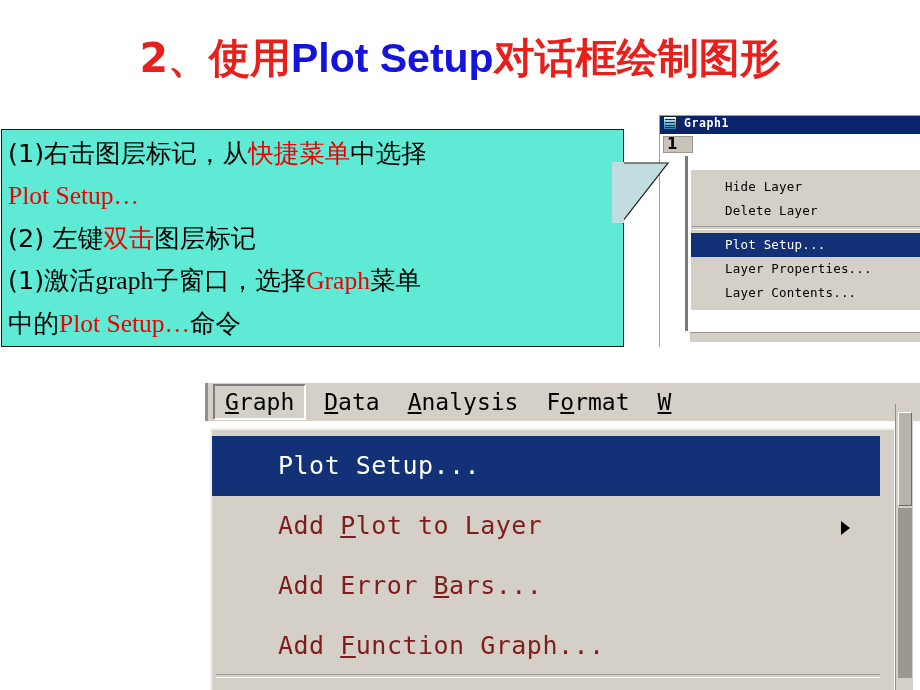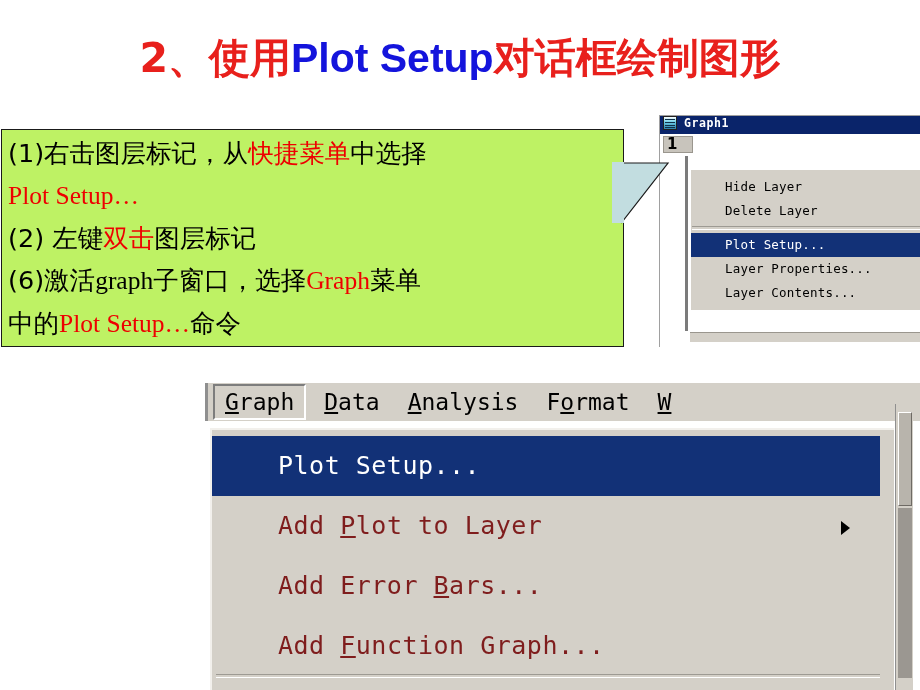--- a/index.html
+++ b/index.html
@@ -37,21 +37,21 @@
     font-family: "Liberation Sans", sans-serif;
   }
 
   
   #callout {
     position: absolute;
     left: 1px;
     top: 129px;
     width: 623px;
     height: 218px;
-    background: #bef264;
+    background: #5eead4;
     border: 1px solid #1a1a1a;
     box-sizing: border-box;
     z-index: 5;
   }
   #callout-tail {
     position: absolute;
     left: 612px;
     top: 150px;
     width: 70px;
     height: 85px;
@@ -384,20 +384,20 @@
     <div class="ctx-item selected">Plot Setup...</div>
     <div class="ctx-item">Layer Properties...</div>
     <div class="ctx-item">Layer Contents...</div>
   </div>
 
 <div id="callout">
   <div id="callout-text">
       <div class="line"><span>(1)右击图层标记，从</span><span class="red">快捷菜单</span><span>中选择</span></div>
       <div class="line"><span class="red lat">Plot Setup…</span></div>
       <div class="line"><span>(2) 左键</span><span class="red">双击</span><span>图层标记</span></div>
-      <div class="line"><span>(6)激活</span><span class="lat">graph</span><span>子窗口，选择</span><span class="red lat">Graph</span><span>菜单</span></div>
+      <div class="line"><span>(1)激活</span><span class="lat">graph</span><span>子窗口，选择</span><span class="red lat">Graph</span><span>菜单</span></div>
       <div class="line"><span>中的</span><span class="red lat">Plot Setup…</span><span>命令</span></div>
     </div>
 </div>
 <svg id="callout-tail" viewBox="0 0 70 85">
   <polygon points="10,13 56,13 10,72" fill="#c2dde0" stroke="#1a1a1a" stroke-width="1.2"></polygon>
   <rect x="0" y="12" width="12" height="61" fill="#c2dde0"></rect>
 </svg>
 
 </body></html>

